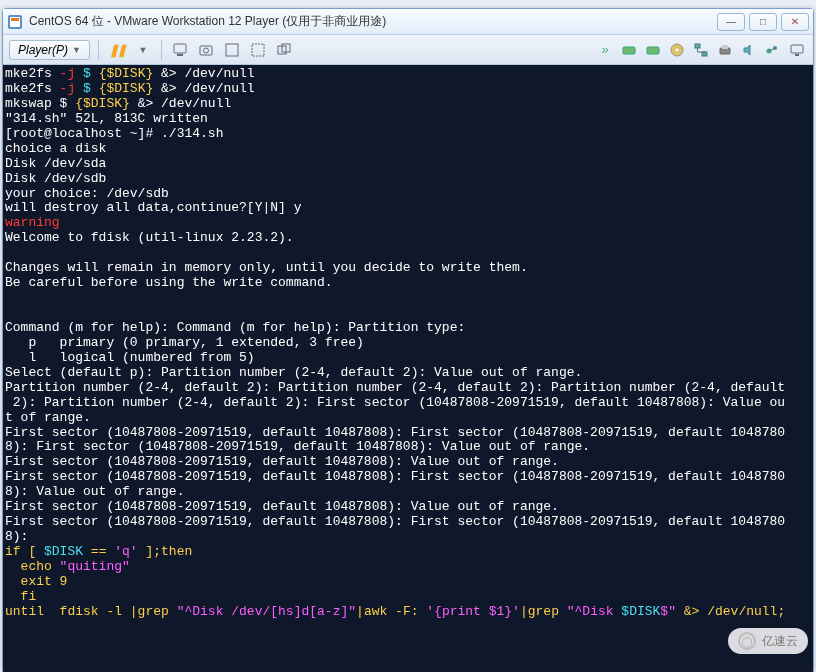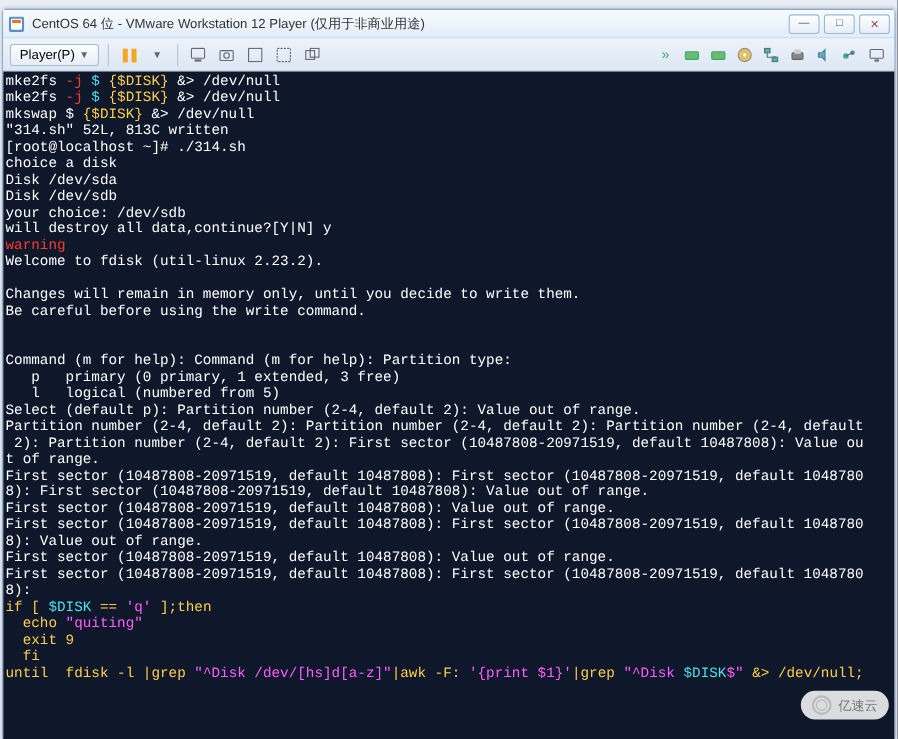--- a/index.html
+++ b/index.html
@@ -44,20 +44,21 @@
   }
   .win-btn.close { color:#9a4b4b; }
   .toolbar {
     height: 30px;
     display: flex;
     align-items: center;
     background: linear-gradient(#eef3fa,#dce7f3);
     border-bottom: 1px solid #b0c4d9;
     padding: 0 6px;
     gap: 6px;
+    font-style: italic;
   }
   .player-btn {
     border:1px solid #a7becf;
     background: linear-gradient(#fcfdff,#e7eef6);
     border-radius:3px;
     padding:2px 8px;
     font-size:12px;
     display:flex;align-items:center;gap:4px;
     cursor:pointer;
   }

